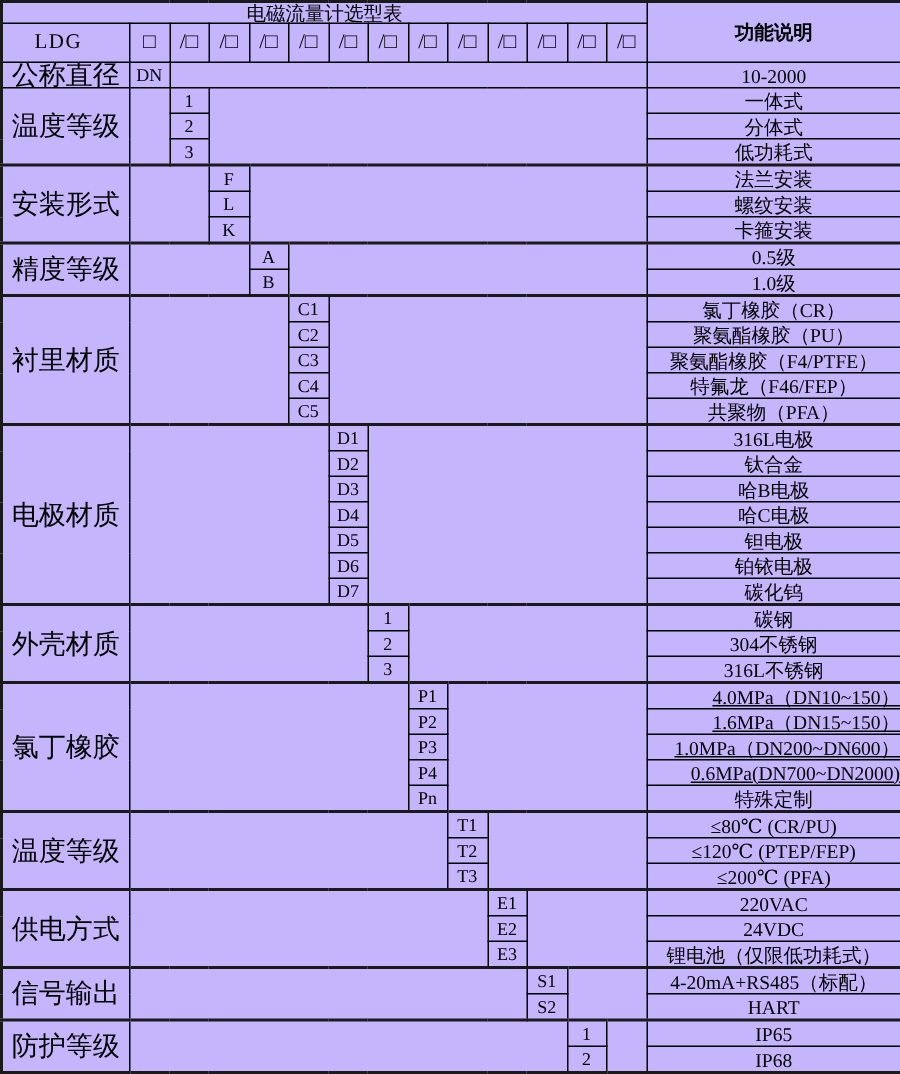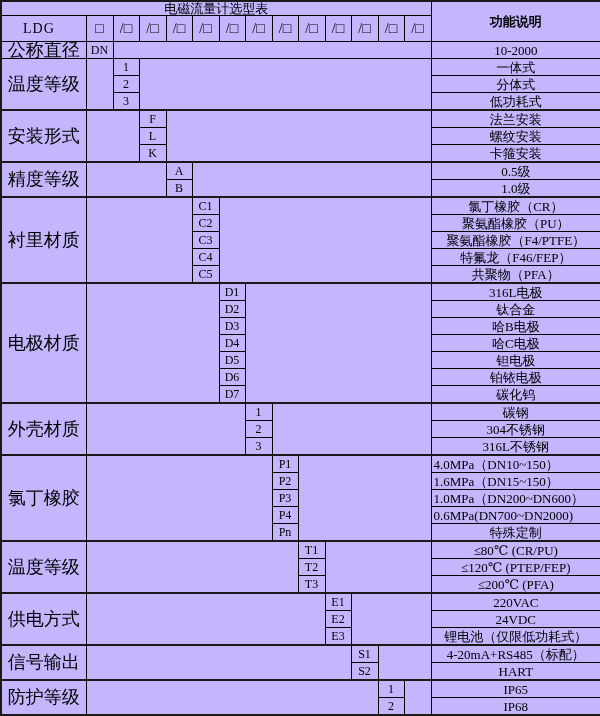--- a/index.html
+++ b/index.html
@@ -9,21 +9,21 @@
   td{border:1px solid #000;padding:0;margin:0;text-align:center;vertical-align:middle;
      font-size:13px;line-height:15px;height:16px;overflow:hidden;white-space:nowrap;}
   table{border:2px solid #1a1a1a;}
   tr.title-row td{height:13px;line-height:13px;font-size:13px;}
   tr.ldg-row td{height:25px;line-height:25px;font-size:14px;}
   td.ldg-label{text-align:left;padding-left:21px;letter-spacing:1px;}
   td.slot{font-size:13px;}
   td.label-cell{font-size:18px;}
   td.code-cell{font-size:12px;}
   td.desc-cell{font-size:13px;}
-  td.desc-left{text-align:left;padding-left:2px;}
+  td.desc-left{text-align:right;padding-left:18px;text-decoration:underline;}
   td.thick-top{border-top:2px solid #1a1a1a;}
   td.func-head{font-size:14px;font-weight:bold;}
 </style>
 </head>
 <body>
 
 <div class="page">
   <table>
     <colgroup>
       <col style="width:85px">

